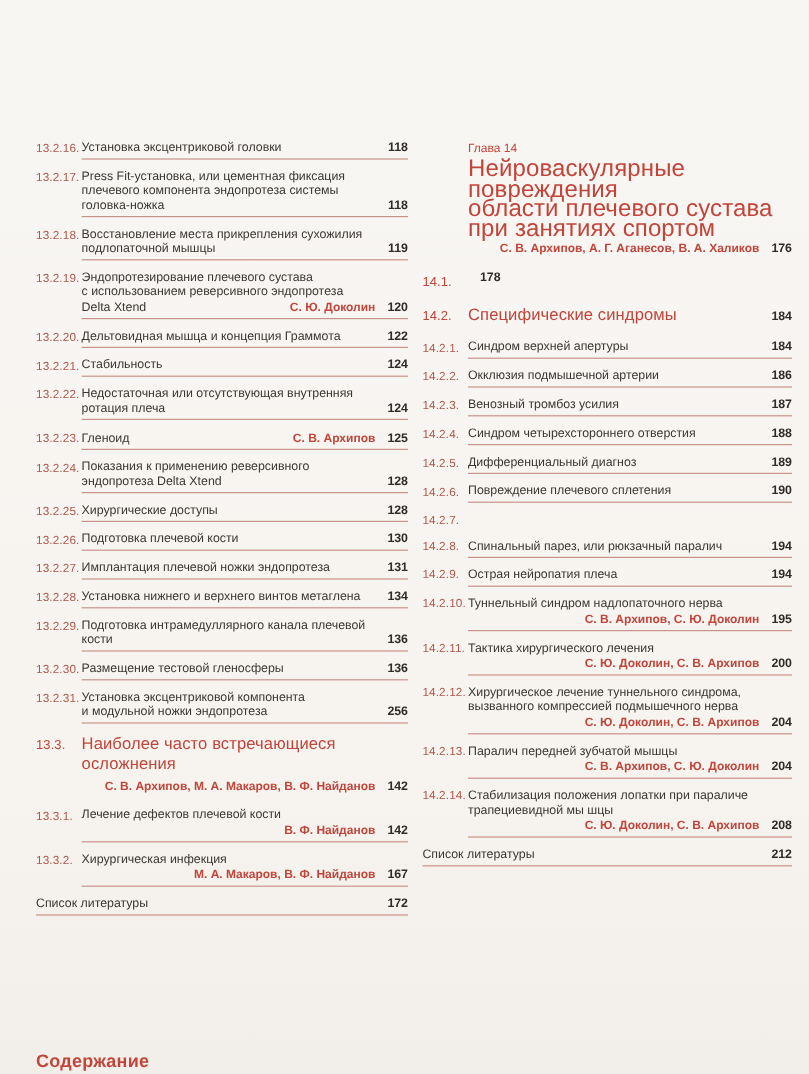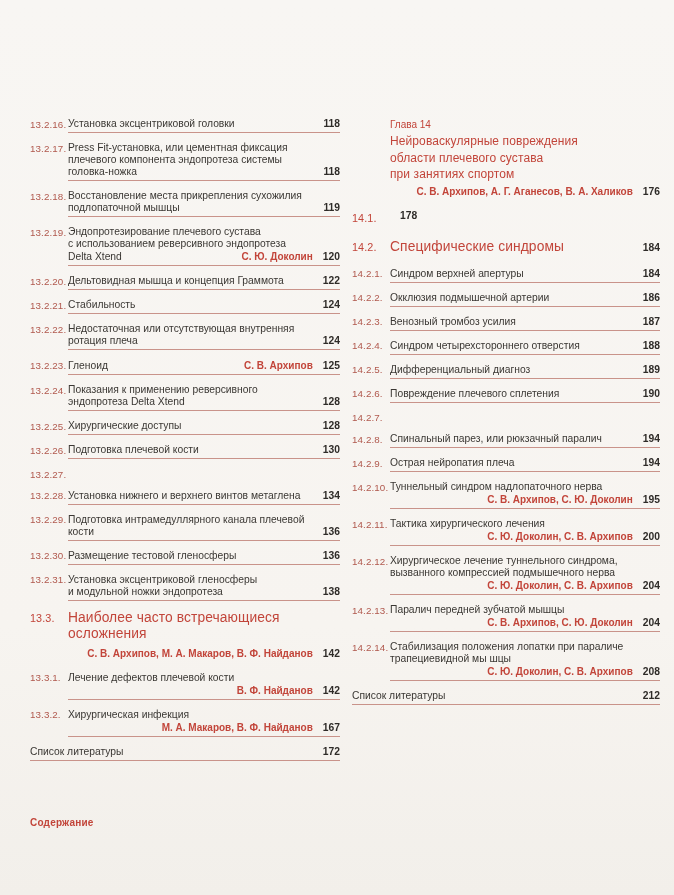--- a/index.html
+++ b/index.html
@@ -45,29 +45,29 @@
   .block.heading .line, .block.heading .final .ltext {
     color:#c2453a; font-size:13.8px; line-height:16.5px; letter-spacing:.1px;
   }
   .block.heading .final.authors-row .ltext { font-size:9.8px; }
   .block.heading .final.authors-row { margin-top:4px; }
 
   
   .chapter { margin-bottom:12px; }
   .chapter-label { color:#c2453a; font-size:10px; line-height:13px; margin-bottom:2px;padding-left:38px; }
   .chapter-body { margin-left:38px; }
-  .chapter-body .line { color:#c2453a; font-size:12px; line-height:16.5px; letter-spacing:.1px; }
+  .chapter-body .line { color:#c2453a; font-size:20px; line-height:16.5px; letter-spacing:.1px; }
   .chapter-body .final { margin-top:2px; }
 
   
   .block.plain .body { margin-left:0; }
 
   .footer {
-    position:absolute; left:30px; top:817px;
-    color:#c2453a; font-weight:bold; font-size:10px; letter-spacing:.2px;
+    position:absolute; left:30px; top:876px;
+    color:#c2453a; font-weight:bold; font-size:15px; letter-spacing:.2px;
   }
 </style>
 </head>
 <body>
 
 <div class="page">
   <div class="col col-left" id="col-left">
       <div class="block entry">
         <span class="num">13.2.16.</span>
         <div class="body">
@@ -171,20 +171,26 @@
         <span class="num">13.2.26.</span>
         <div class="body">
           <div class="final">
             <span class="ltext">Подготовка плечевой кости</span>
             <span class="pagenum">130</span>
           </div>
         </div>
       </div>
       <div class="block entry">
         <span class="num">13.2.27.</span>
+        <div class="body">
+          <div class="final">
+            <span class="ltext">Имплантация плечевой ножки эндопротеза</span>
+            <span class="pagenum">131</span>
+          </div>
+        </div>
       </div>
       <div class="block entry">
         <span class="num">13.2.28.</span>
         <div class="body">
           <div class="final">
             <span class="ltext">Установка нижнего и верхнего винтов метаглена</span>
             <span class="pagenum">134</span>
           </div>
         </div>
       </div>
@@ -203,24 +209,24 @@
         <div class="body">
           <div class="final">
             <span class="ltext">Размещение тестовой гленосферы</span>
             <span class="pagenum">136</span>
           </div>
         </div>
       </div>
       <div class="block entry">
         <span class="num">13.2.31.</span>
         <div class="body">
-          <span class="line">Установка эксцентриковой гленосферы</span>
+          <span class="line">Установка эксцентриковой компонента</span>
           <div class="final">
             <span class="ltext">и модульной ножки эндопротеза</span>
-            <span class="pagenum">138</span>
+            <span class="pagenum">256</span>
           </div>
         </div>
       </div>
       <div class="block heading">
         <span class="num">13.3.</span>
         <div class="body">
           <span class="line">Наиболее часто встречающиеся</span>
           <span class="line">осложнения</span>
           <div class="final authors-row">
             <span class="ltext"></span>

